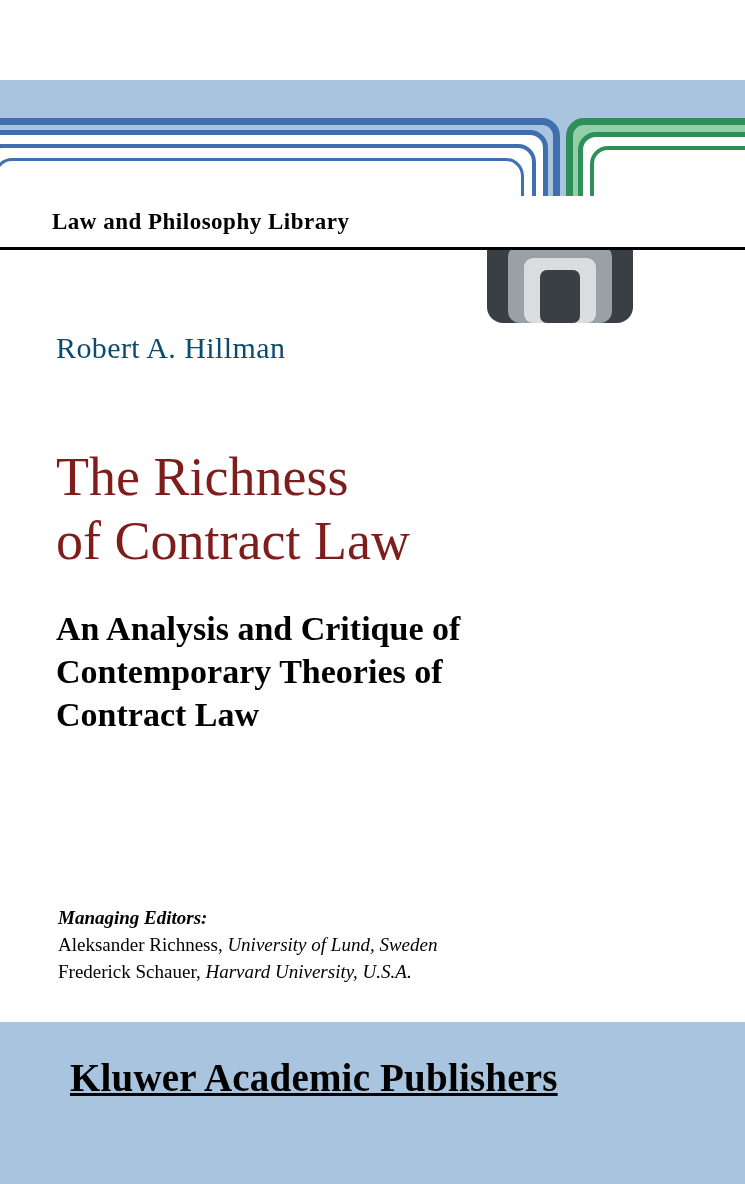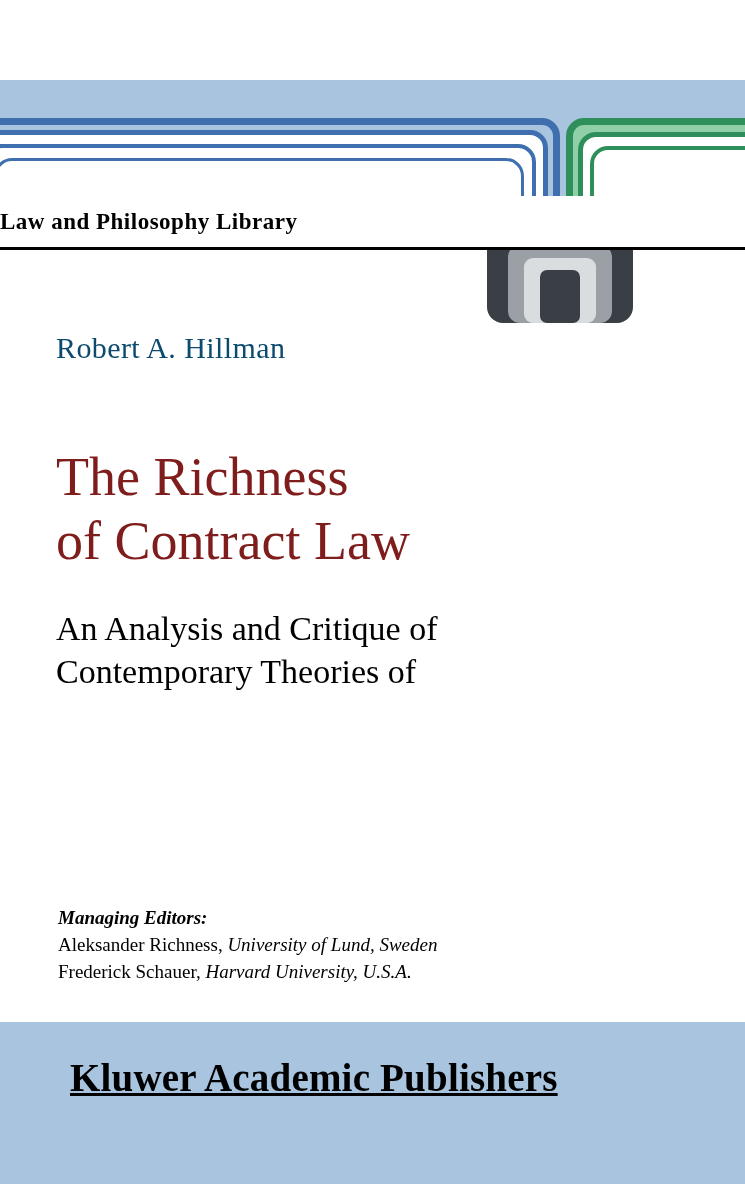--- a/index.html
+++ b/index.html
@@ -104,20 +104,21 @@
     position: absolute;
     left: 0;
     top: 196px;
     width: 745px;
     height: 52px;
     background: #ffffff;
     display: flex;
     align-items: center;
   }
   .series-title {
+    padding-left: 52px;
     font-family: "Liberation Serif", serif;
     font-size: 23px;
     font-weight: bold;
     letter-spacing: 0.5px;
     color: #000000;
     white-space: nowrap;
   }
   .series-rule-top {
     position: absolute;
     left: 0;
@@ -160,21 +161,21 @@
   
   .subtitle {
     position: absolute;
     left: 56px;
     top: 608px;
     width: 600px;
     font-size: 34px;
     line-height: 1.26;
     color: #000000;
   }
-  .subtitle .line { display: block; }
+  .subtitle .line { display: block; font-weight: bold; }
 
   
   .editors {
     position: absolute;
     left: 58px;
     top: 905px;
     width: 620px;
     font-size: 19px;
     line-height: 1.42;
     color: #000000;
@@ -240,20 +241,21 @@
   <div class="author">Robert A. Hillman</div>
 
   <div class="title">
     <span class="line">The Richness</span>
     <span class="line">of Contract Law</span>
   </div>
 
   <div class="subtitle">
     <span class="line">An Analysis and Critique of</span>
     <span class="line">Contemporary Theories of</span>
+    <span class="line">Contract Law</span>
   </div>
 
   <div class="editors">
     <span class="heading">Managing Editors:</span>
     <span class="row">
       <span>Aleksander Richness,</span>
       <span class="aff">University of Lund, Sweden</span>
     </span>
     <span class="row">
       <span>Frederick Schauer,</span>

